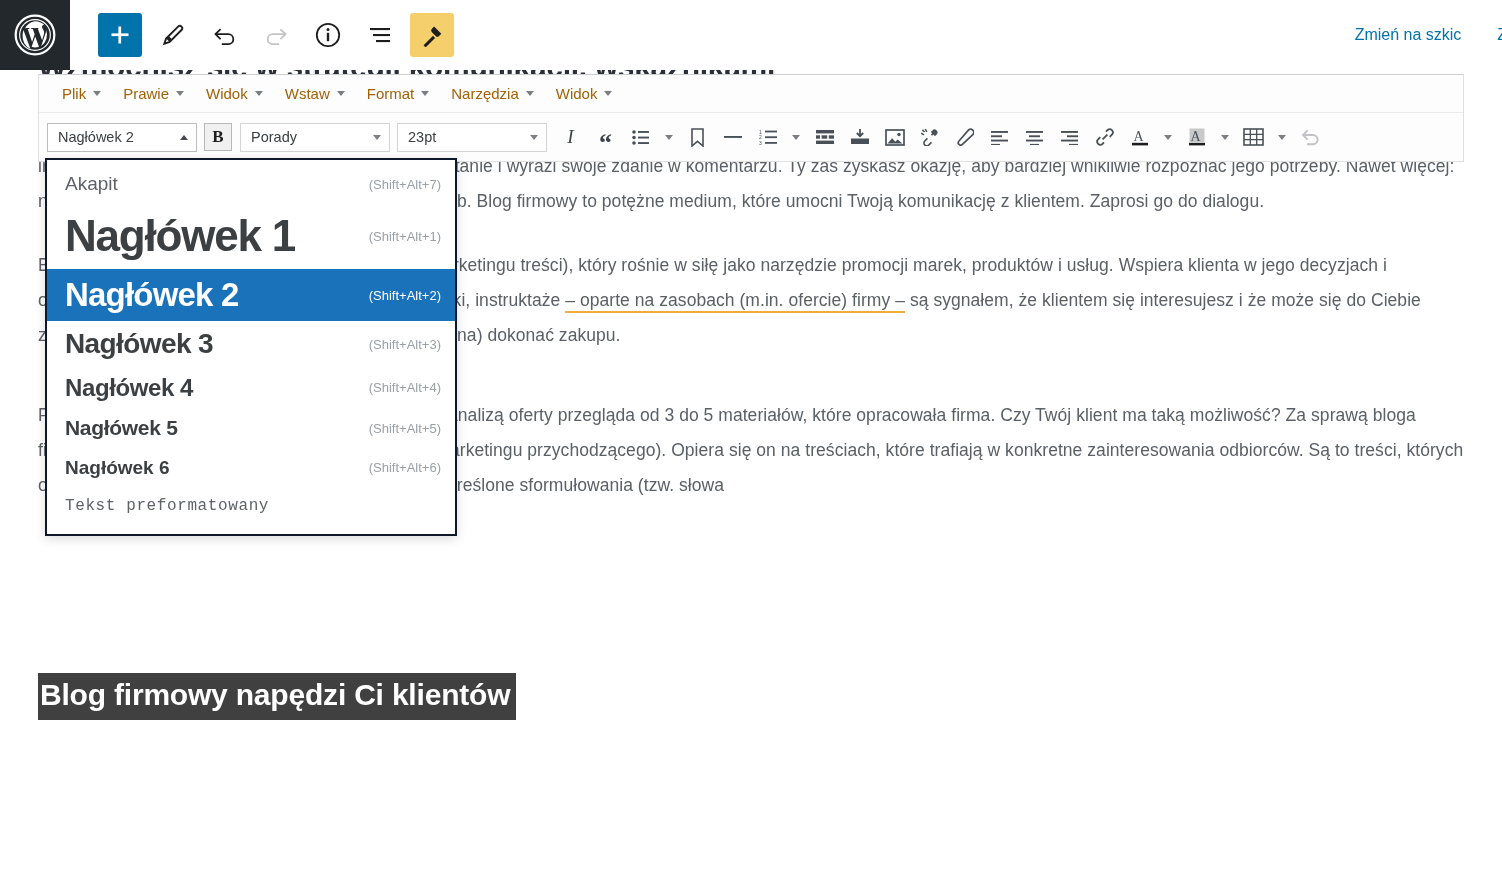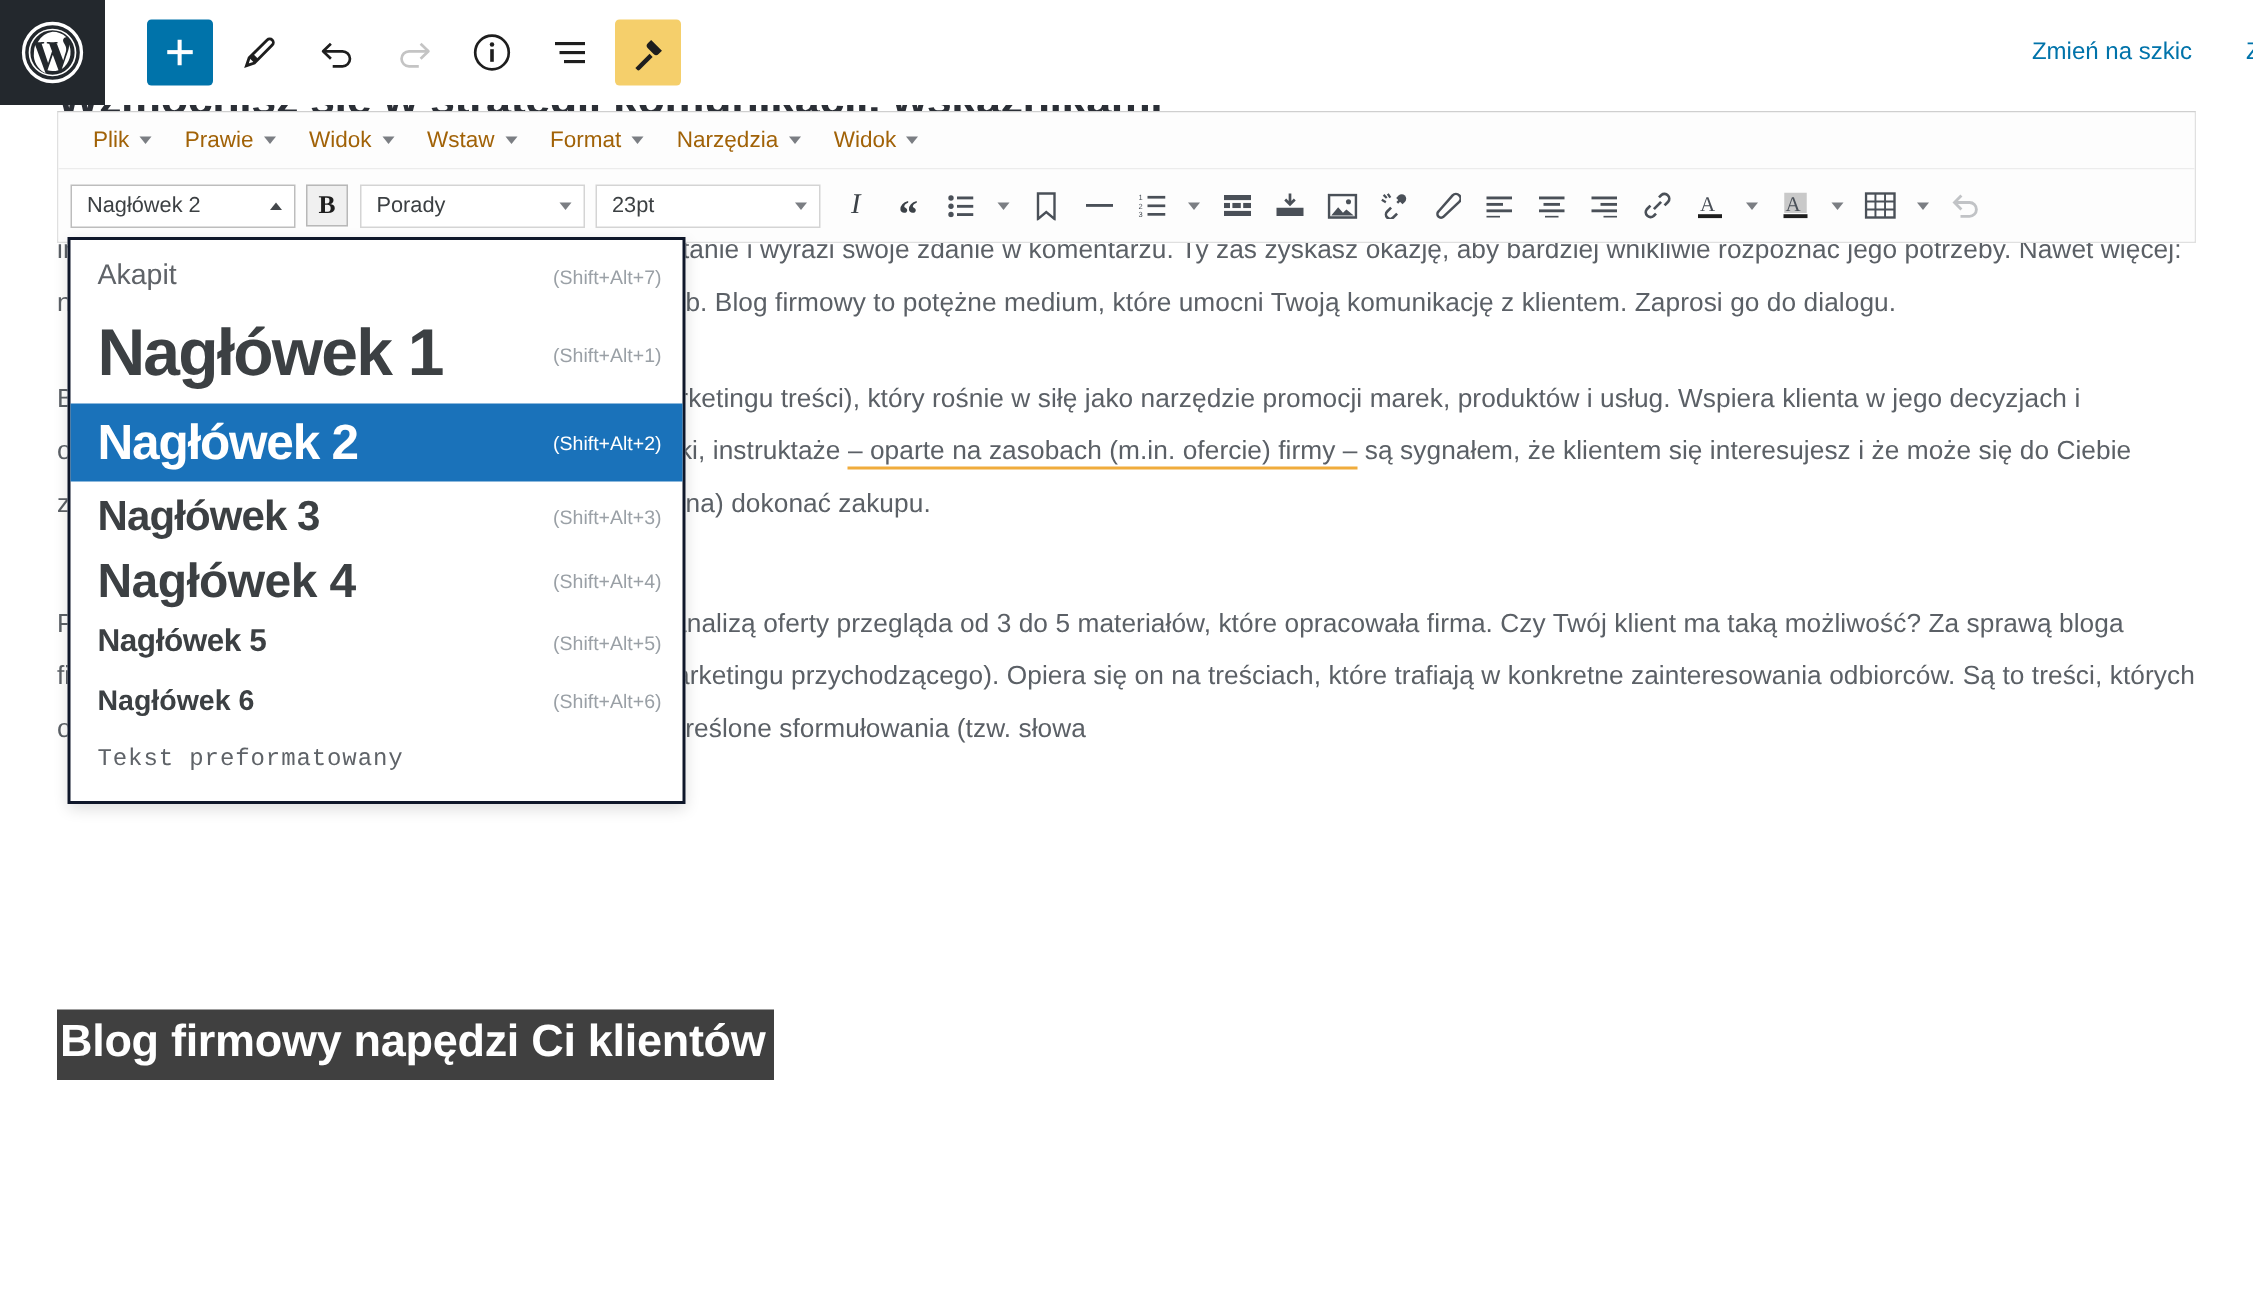--- a/index.html
+++ b/index.html
@@ -229,21 +229,21 @@
 
   #bm-p      { height: 38px; }
   #bm-p .bm-label { font-size: 19px; color: #5f6368; }
   #bm-h1     { height: 66px; }
   #bm-h1 .bm-label { font-size: 44px; font-weight: 700; letter-spacing: -1.2px; }
   #bm-h2     { height: 52px; }
   #bm-h2 .bm-label { font-size: 33px; font-weight: 700; letter-spacing: -0.8px; }
   #bm-h3     { height: 46px; }
   #bm-h3 .bm-label { font-size: 28px; font-weight: 700; letter-spacing: -0.6px; }
   #bm-h4     { height: 41px; }
-  #bm-h4 .bm-label { font-size: 32px; font-weight: 700; letter-spacing: -0.4px; }
+  #bm-h4 .bm-label { font-size: 24px; font-weight: 700; letter-spacing: -0.4px; }
   #bm-h5     { height: 40px; }
   #bm-h5 .bm-label { font-size: 21px; font-weight: 700; letter-spacing: -0.3px; }
   #bm-h6     { height: 39px; }
   #bm-h6 .bm-label { font-size: 19px; font-weight: 700; }
   #bm-pre    { height: 38px; }
   #bm-pre .bm-label {
     font-size: 16px;
     font-family: "Liberation Mono", monospace;
     color: #5f6368;
     letter-spacing: 0.6px;

